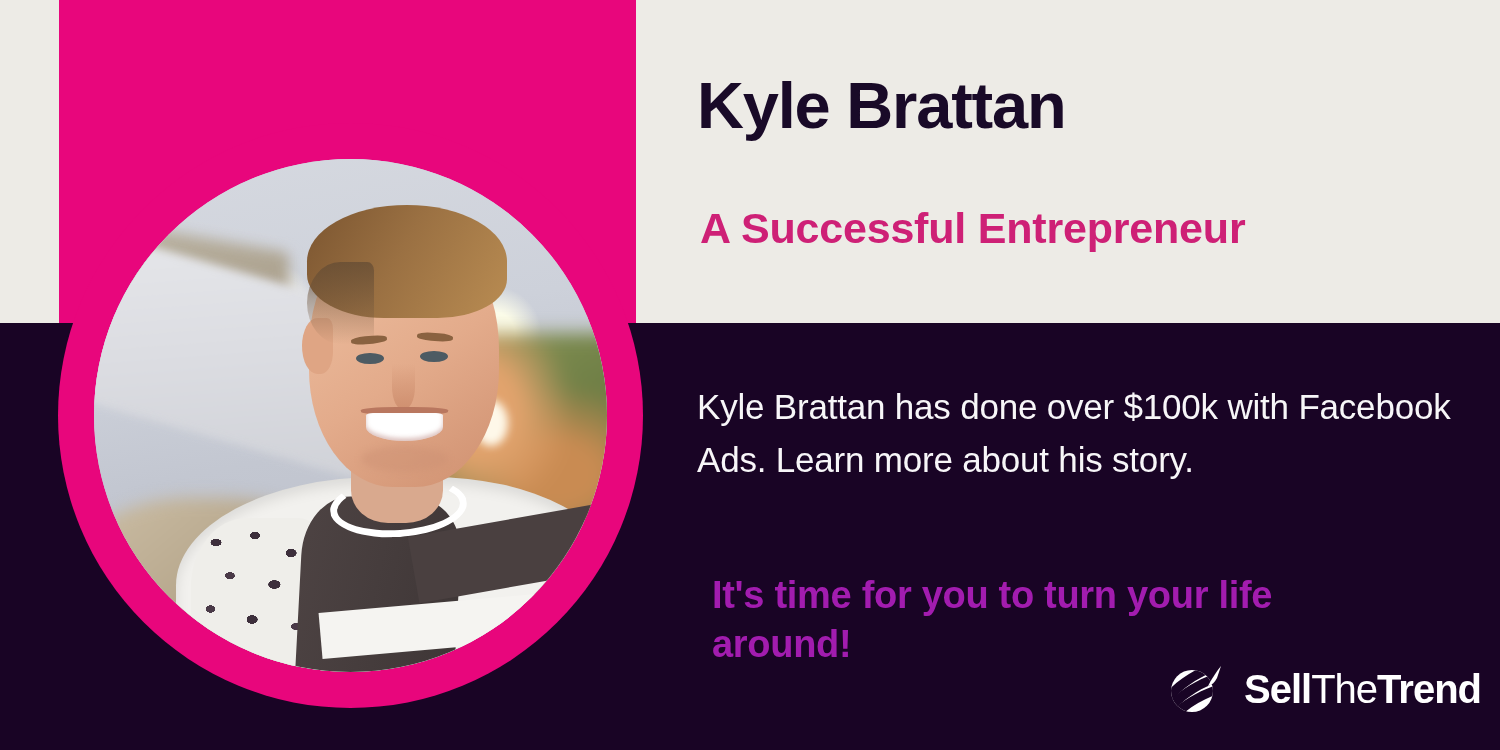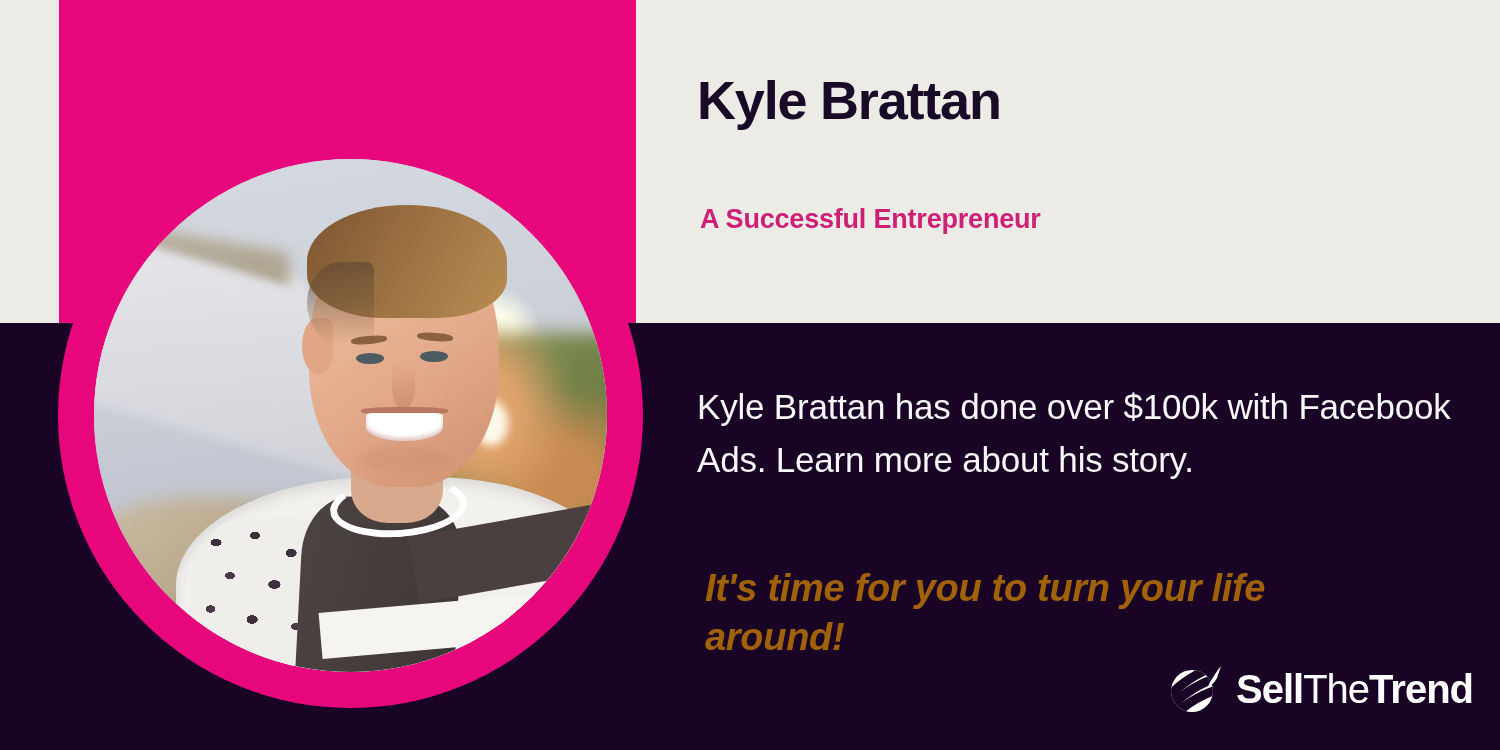--- a/index.html
+++ b/index.html
@@ -216,32 +216,32 @@
   .sh-mouth  { position:absolute; left:53%; top:49.5%; width:15%; height:5.5%; background:#ffffff; border-radius:10% 10% 55% 55%; box-shadow: inset 0 -3px 4px rgba(160,90,80,0.35); }
   .sh-lip    { position:absolute; left:52%; top:48.3%; width:17%; height:1.6%; background:#b9775f; border-radius:40%; }
   .sh-chin   { position:absolute; left:52%; top:56%; width:17%; height:5%; background:rgba(205,145,115,0.45); border-radius:50%; filter:blur(3px); }
 
   
   .title {
     position: absolute;
     left: 697px;
     top: 73px;
     margin: 0;
-    font-size: 54px;
+    font-size: 65px;
     line-height: 1.0;
     font-weight: 700;
     letter-spacing: -1.2px;
     color: #190A28;
   }
   .subtitle {
     position: absolute;
     left: 700px;
     top: 203px;
     margin: 0;
-    font-size: 27px;
+    font-size: 43px;
     line-height: 1.2;
     font-weight: 700;
     letter-spacing: -0.2px;
     color: #CE2076;
   }
   .body-copy {
     position: absolute;
     left: 697px;
     top: 380px;
     width: 760px;
@@ -250,37 +250,36 @@
     line-height: 1.52;
     font-weight: 400;
     letter-spacing: -0.2px;
     color: #F7F6F8;
   }
   .cta {
     position: absolute;
     left: 697px;
     top: 556px;
     width: 620px;
-    margin: 8px;
+    margin: 15px;
     font-size: 38px;
     line-height: 1.28;
     font-weight: 700;
     letter-spacing: -0.3px;
-    color: #a16207;
-    font-style: italic;
+    color: #a21caf;
   }
 
   
   .logo {
     position: absolute;
     left: 1168px;
     top: 664px;
     display: flex;
     align-items: center;
-    gap: 14px;
+    gap: 22px;
   }
   .logo-mark {
     width: 54px;
     height: 50px;
     flex: 0 0 auto;
     display: block;
   }
   .logo-text {
     font-size: 40px;
     line-height: 1;

